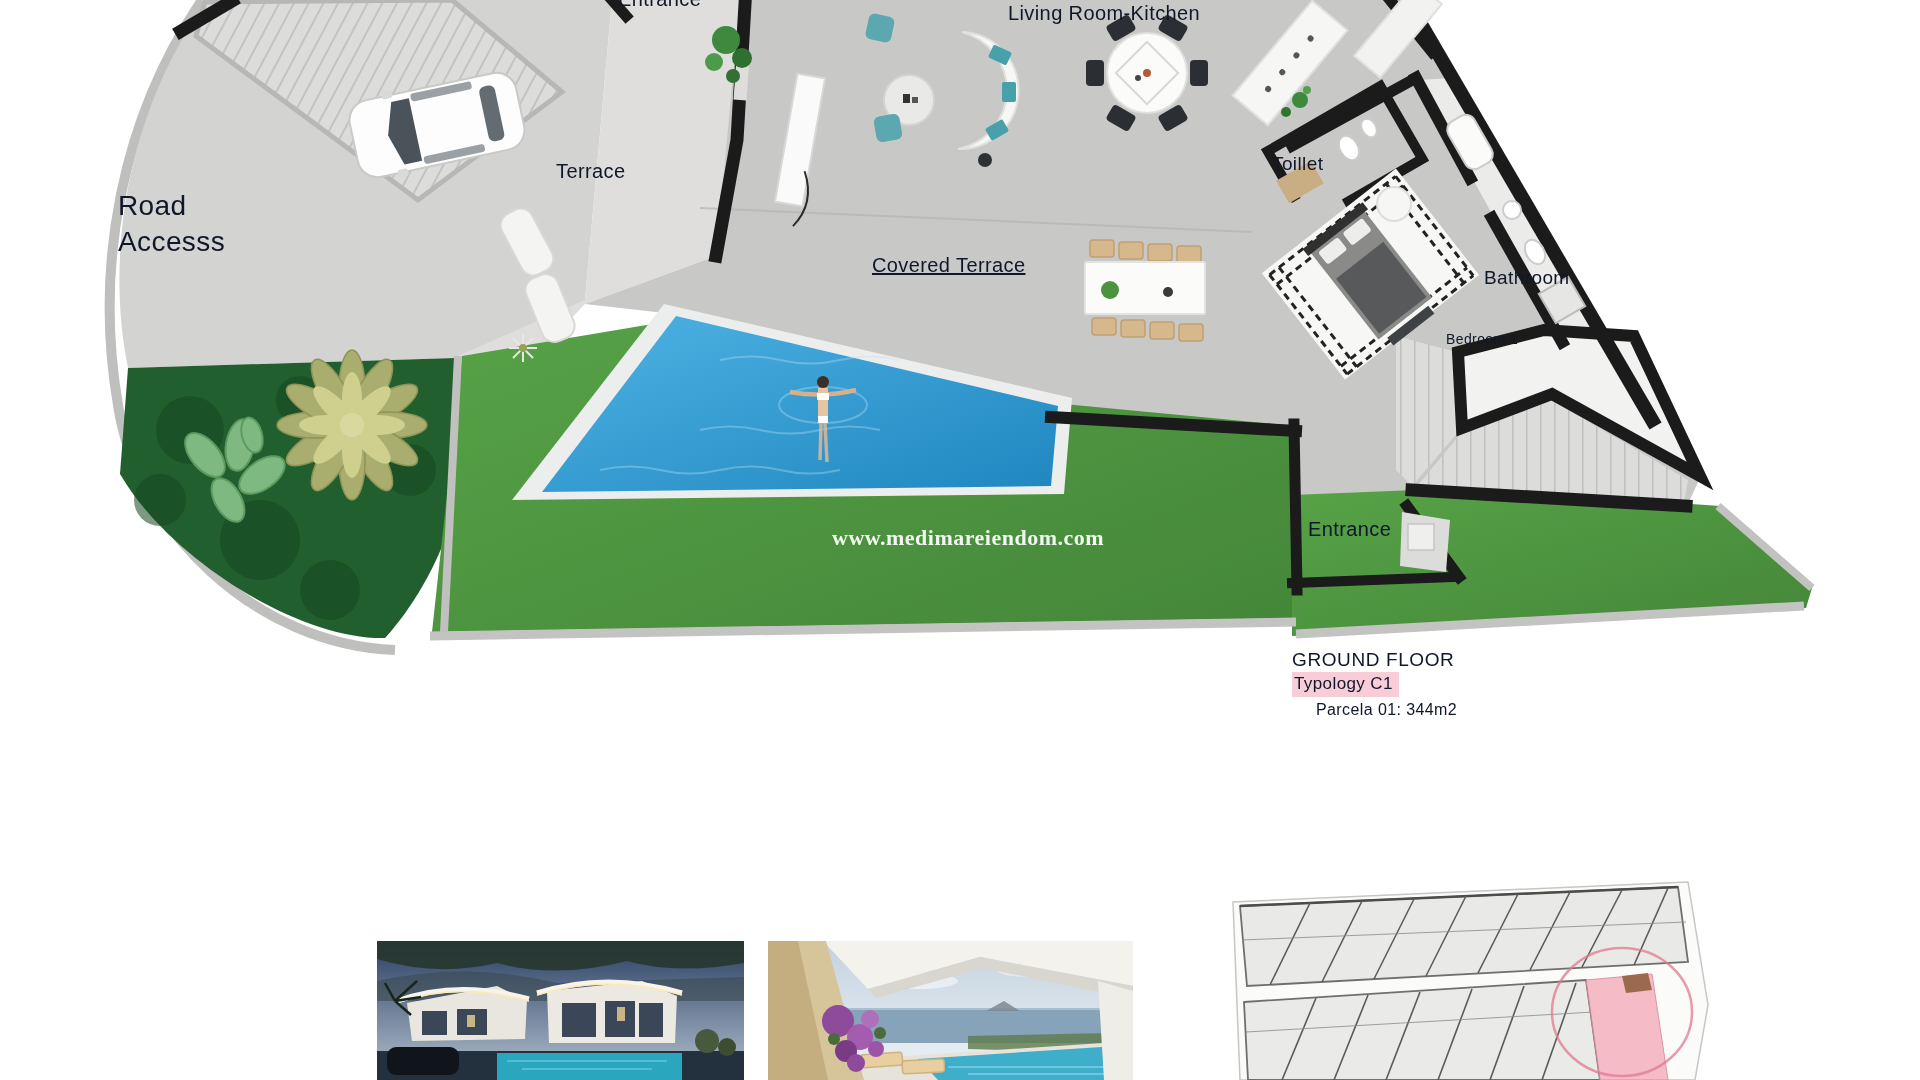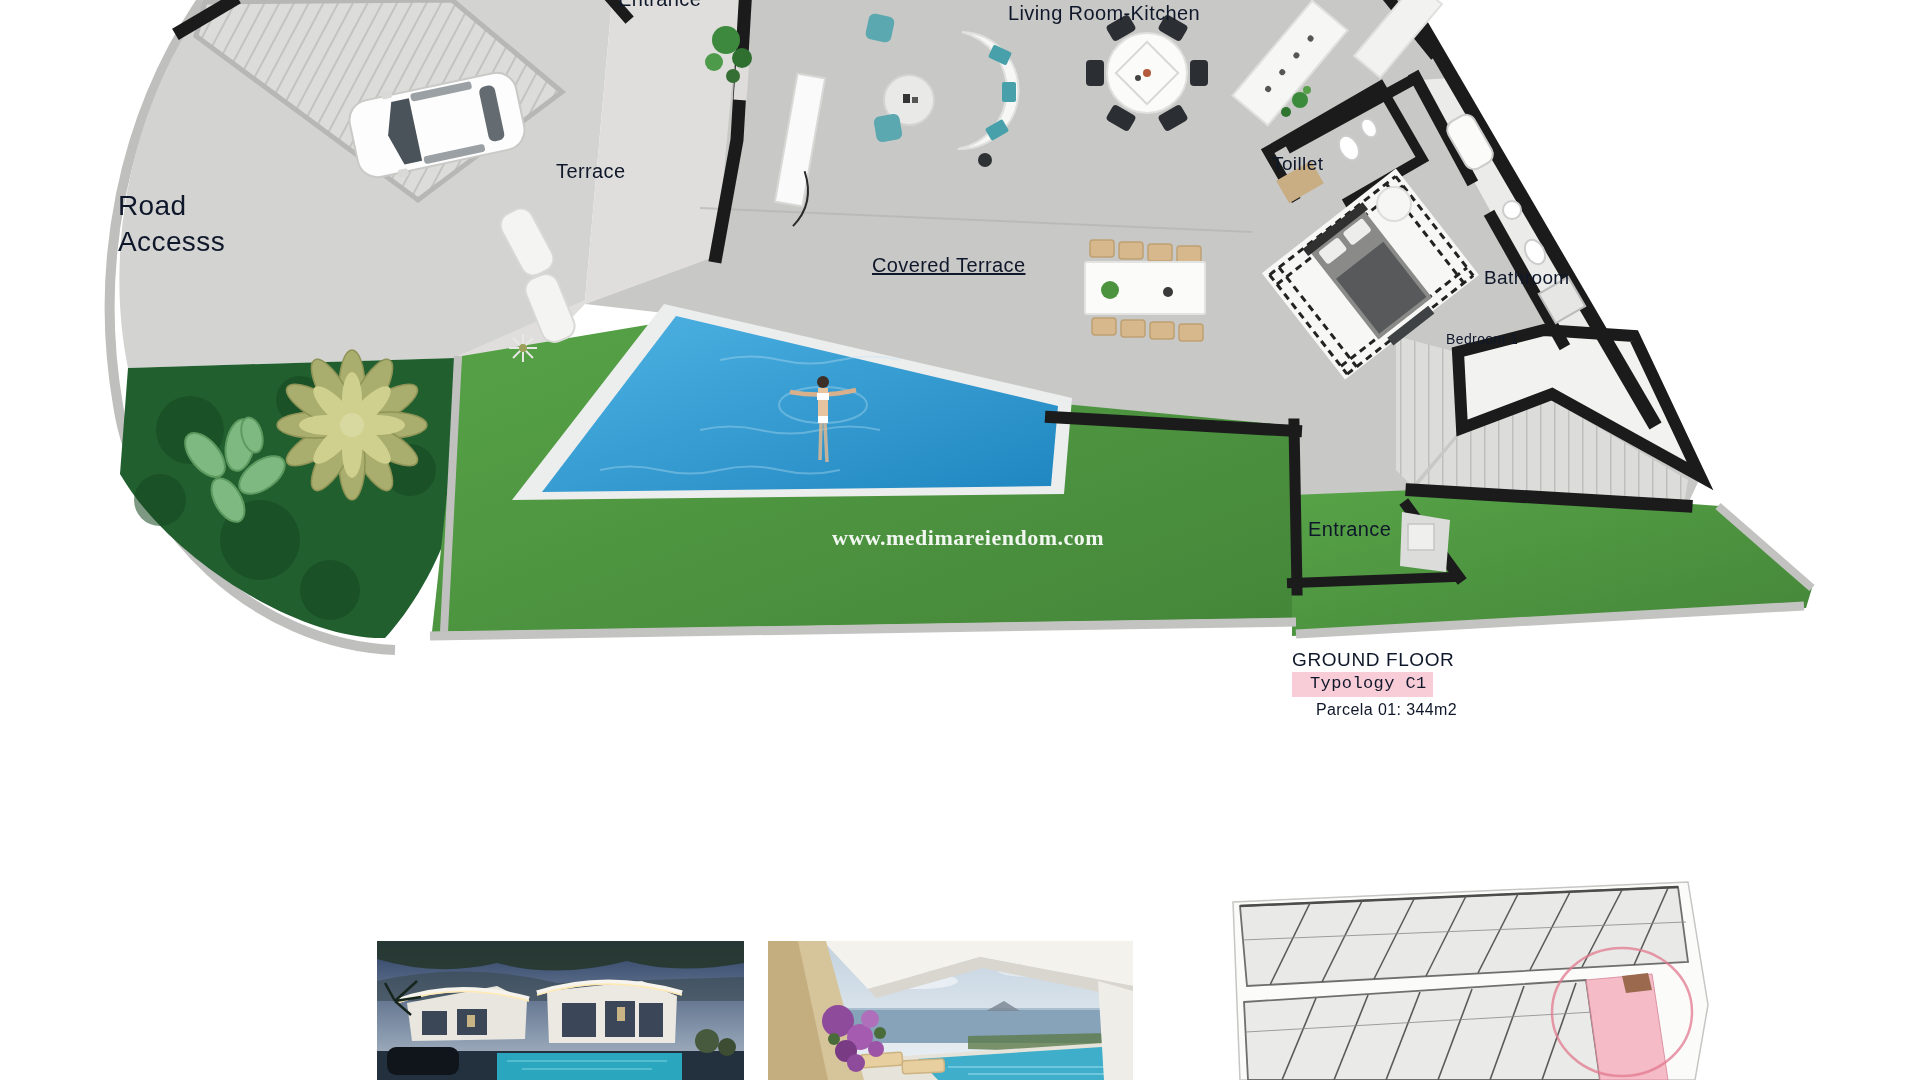--- a/index.html
+++ b/index.html
@@ -12,21 +12,21 @@
   .lbl-entrance{left:618px;top:-14px;font-size:20px;}
   .lbl-lrk{left:1008px;top:0px;font-size:20px;}
   .lbl-toilet{left:1272px;top:152px;font-size:19px;}
   .lbl-covered{left:872px;top:252px;font-size:20px;text-decoration:underline;}
   .lbl-bath{left:1484px;top:266px;font-size:19px;}
   .lbl-bed1{left:1446px;top:330px;font-size:14px;}
   .lbl-bbq{left:1308px;top:516px;font-size:20px;}
   .lbl-watermark{left:832px;top:524px;font-size:22px;color:rgba(255,255,255,.92);
                  font-family:"Liberation Serif",serif;letter-spacing:.5px;font-weight:bold;}
   .cap-title{left:1292px;top:648px;font-size:19px;letter-spacing:.6px;}
-  .cap-typ{left:1292px;top:672px;font-size:17px;background:#f8cdd7;padding:1px 6px 2px 18px;font-family:Liberation Mono, monospace;}
+  .cap-typ{left:1292px;top:672px;font-size:17px;background:#f8cdd7;padding:1px 6px 2px 2px;}
   .cap-parcela{left:1293px;top:700px;font-size:16px;margin-left:23px;}
 </style>
 </head>
 <body>
 
 <div class="canvas">
 
 <svg class="plan-svg" width="1920" height="1080" viewBox="0 0 1920 1080">
   <defs>
     <linearGradient id="lawnGrad" x1="0" y1="0" x2="1" y2="1">

